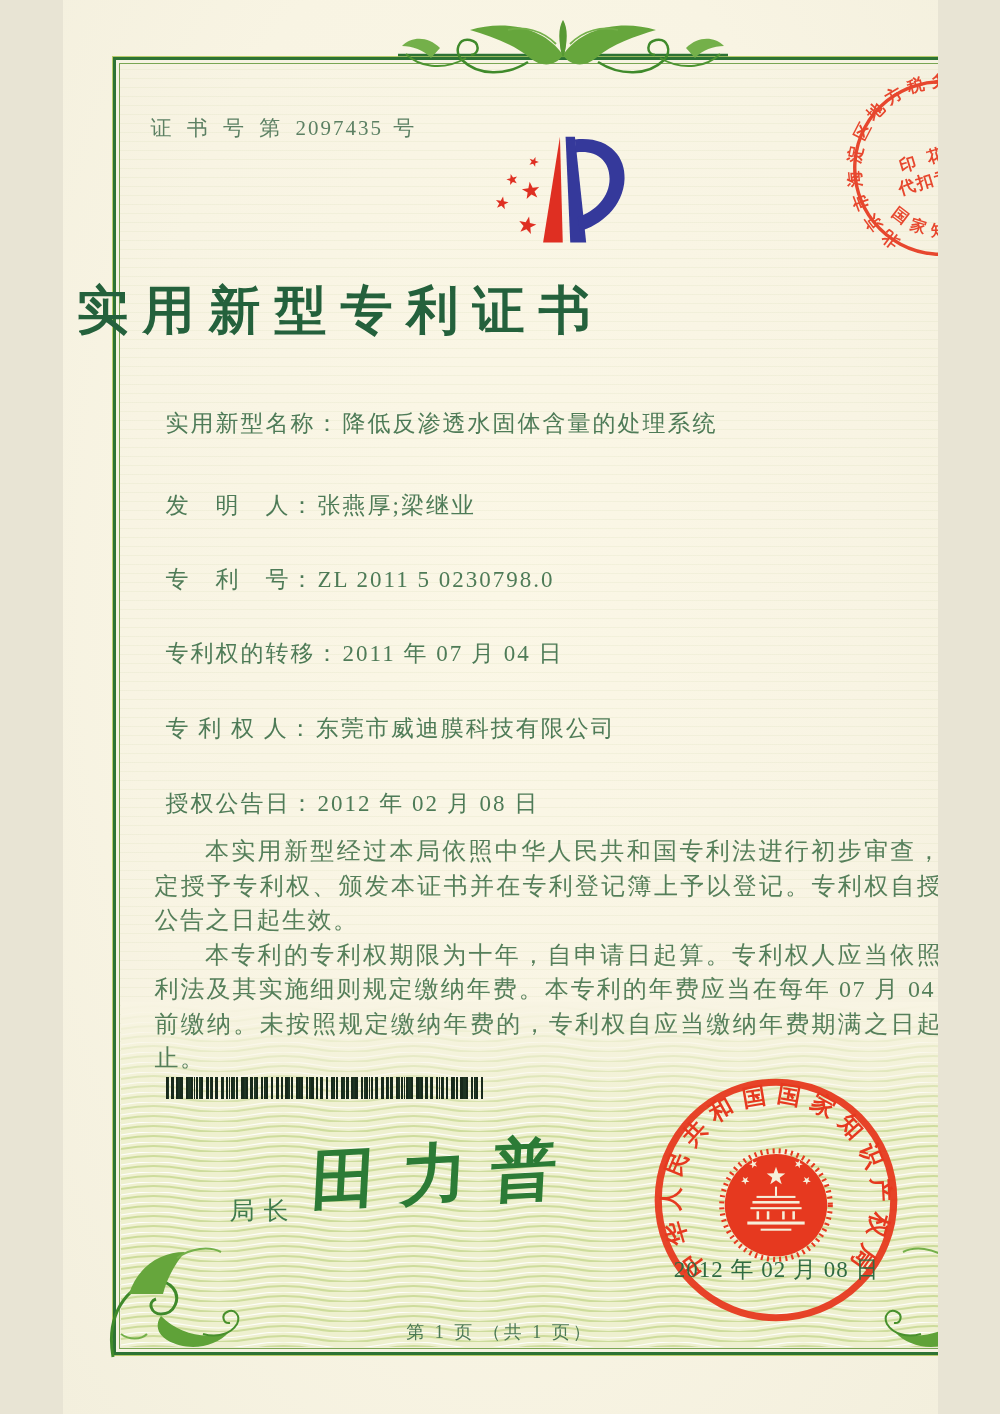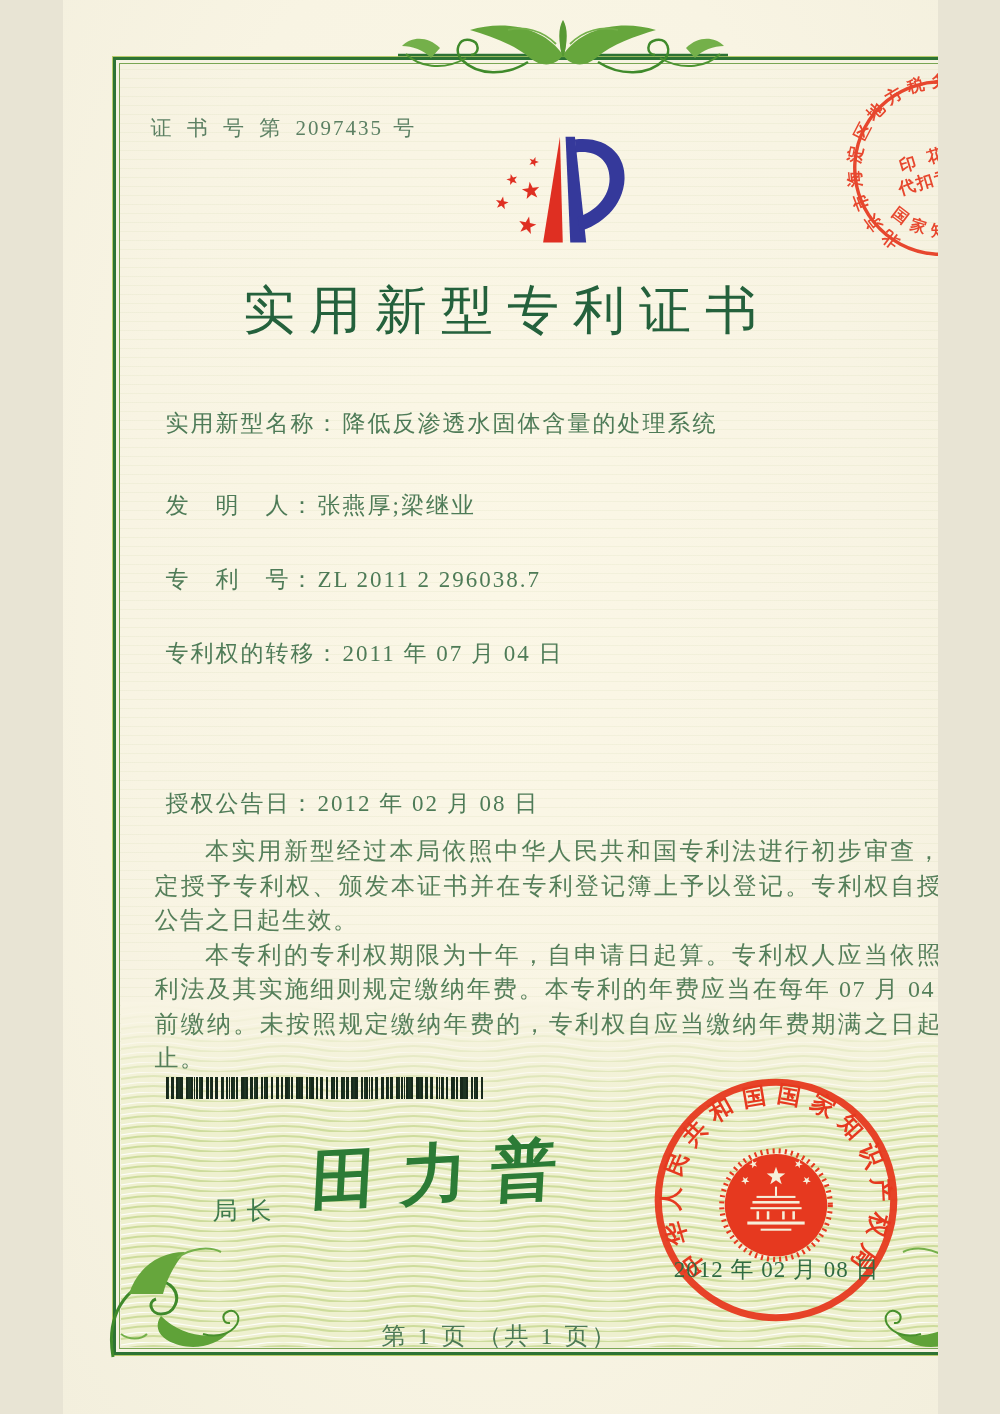--- a/index.html
+++ b/index.html
@@ -16,45 +16,45 @@
   }
   .waves{position:absolute;left:5px;right:5px;bottom:5px;height:345px;}
   .waves svg{display:block;width:100%;height:100%;}
   .certno{
     position:absolute;left:88px;top:114px;font-size:21px;color:#5c8063;letter-spacing:5px;
   }
   .certno .num{letter-spacing:2px;}
   .logo{position:absolute;left:408px;top:124px;width:206px;height:132px;}
   .taxstamp{position:absolute;left:780px;top:70px;width:196px;height:196px;transform:rotate(-17deg);opacity:0.92;}
   .title{
-    position:absolute;left:0;right:0;top:276px;text-align:center;
-    font-size:52px;font-weight:normal;color:#24613c;letter-spacing:14px;text-indent:14px;
+    position:absolute;left:0;right:0;top:276px;
+    font-size:52px;font-weight:bold;color:#24613c;letter-spacing:14px;text-indent:14px;
   }
   .frow{position:absolute;left:103px;width:780px;font-size:23px;color:#4e7b57;letter-spacing:2px;white-space:nowrap;}
   .frow .flabel{margin-right:2px;}
   .paras{position:absolute;left:92px;top:834px;width:814px;font-size:24px;line-height:34.5px;color:#557f5a;letter-spacing:1.5px;text-align:justify;}
   .paras p{margin:0;text-indent:2.1em;}
   .barcode{
     position:absolute;left:103px;top:1077px;width:318px;height:22px;
     background-image:
       repeating-linear-gradient(90deg,#17291b 0 2px,rgba(0,0,0,0) 2px 5px),
       repeating-linear-gradient(90deg,#17291b 0 1px,rgba(0,0,0,0) 1px 7px),
       repeating-linear-gradient(90deg,#1e3423 0 3px,rgba(0,0,0,0) 3px 11px);
   }
-  .sig-role{position:absolute;left:150px;top:1194px;font-size:25px;color:#3f7b4c;letter-spacing:9px;}
+  .sig-role{position:absolute;left:167px;top:1194px;font-size:25px;color:#3f7b4c;letter-spacing:9px;}
   .sig-name{
     position:absolute;left:248px;top:1128px;width:320px;font-size:66px;font-weight:bold;color:#2c7b36;
     letter-spacing:24px;transform:rotate(-3deg) skewX(-6deg);
   }
   .seal{position:absolute;left:585px;top:1072px;width:256px;height:256px;}
   .sealdate{
     position:absolute;left:595px;top:1254px;width:238px;text-align:center;
     font-size:23px;color:#2f6b41;letter-spacing:1px;z-index:5;white-space:nowrap;
   }
-  .footer{position:absolute;left:0;right:0;top:1320px;text-align:center;font-size:24px;color:#4c7a55;letter-spacing:3px;}
+  .footer{position:absolute;left:0;right:0;top:1320px;text-align:center;font-size:18px;color:#4c7a55;letter-spacing:3px;}
   .orn-top{position:absolute;left:335px;top:14px;width:330px;height:88px;}
   .orn-bl{position:absolute;left:42px;top:1238px;width:150px;height:126px;}
   .orn-br{position:absolute;left:806px;top:1238px;width:150px;height:126px;transform:scaleX(-1);}
   .hiddendefs{position:absolute;width:0;height:0;overflow:hidden;}
 </style>
 </head>
 <body>
 
 <svg class="hiddendefs" aria-hidden="true">
   <defs>
@@ -151,24 +151,27 @@
 
   <div class="title">实用新型专利证书</div>
 
   <div class="frow" style="top:408px">
     <span class="flabel">实用新型名称：</span><span class="fvalue">降低反渗透水固体含量的处理系统</span>
   </div>
   <div class="frow" style="top:490px">
     <span class="flabel">发　明　人：</span><span class="fvalue">张燕厚;梁继业</span>
   </div>
   <div class="frow" style="top:564px">
-    <span class="flabel">专　利　号：</span><span class="fvalue">ZL 2011 2 296038.7</span>
+    <span class="flabel">专　利　号：</span><span class="fvalue">ZL 2011 5 0230798.0</span>
   </div>
   <div class="frow" style="top:638px">
     <span class="flabel">专利权的转移：</span><span class="fvalue">2011 年 07 月 04 日</span>
+  </div>
+  <div class="frow" style="top:713px">
+    <span class="flabel">专 利 权 人：</span><span class="fvalue">东莞市威迪膜科技有限公司</span>
   </div>
   <div class="frow" style="top:788px">
     <span class="flabel">授权公告日：</span><span class="fvalue">2012 年 02 月 08 日</span>
   </div>
 
   <div class="paras">
     <p>本实用新型经过本局依照中华人民共和国专利法进行初步审查，决定授予专利权、颁发本证书并在专利登记簿上予以登记。专利权自授权公告之日起生效。</p>
     <p>本专利的专利权期限为十年，自申请日起算。专利权人应当依照专利法及其实施细则规定缴纳年费。本专利的年费应当在每年 07 月 04 日前缴纳。未按照规定缴纳年费的，专利权自应当缴纳年费期满之日起终止。</p>
   </div>
 

